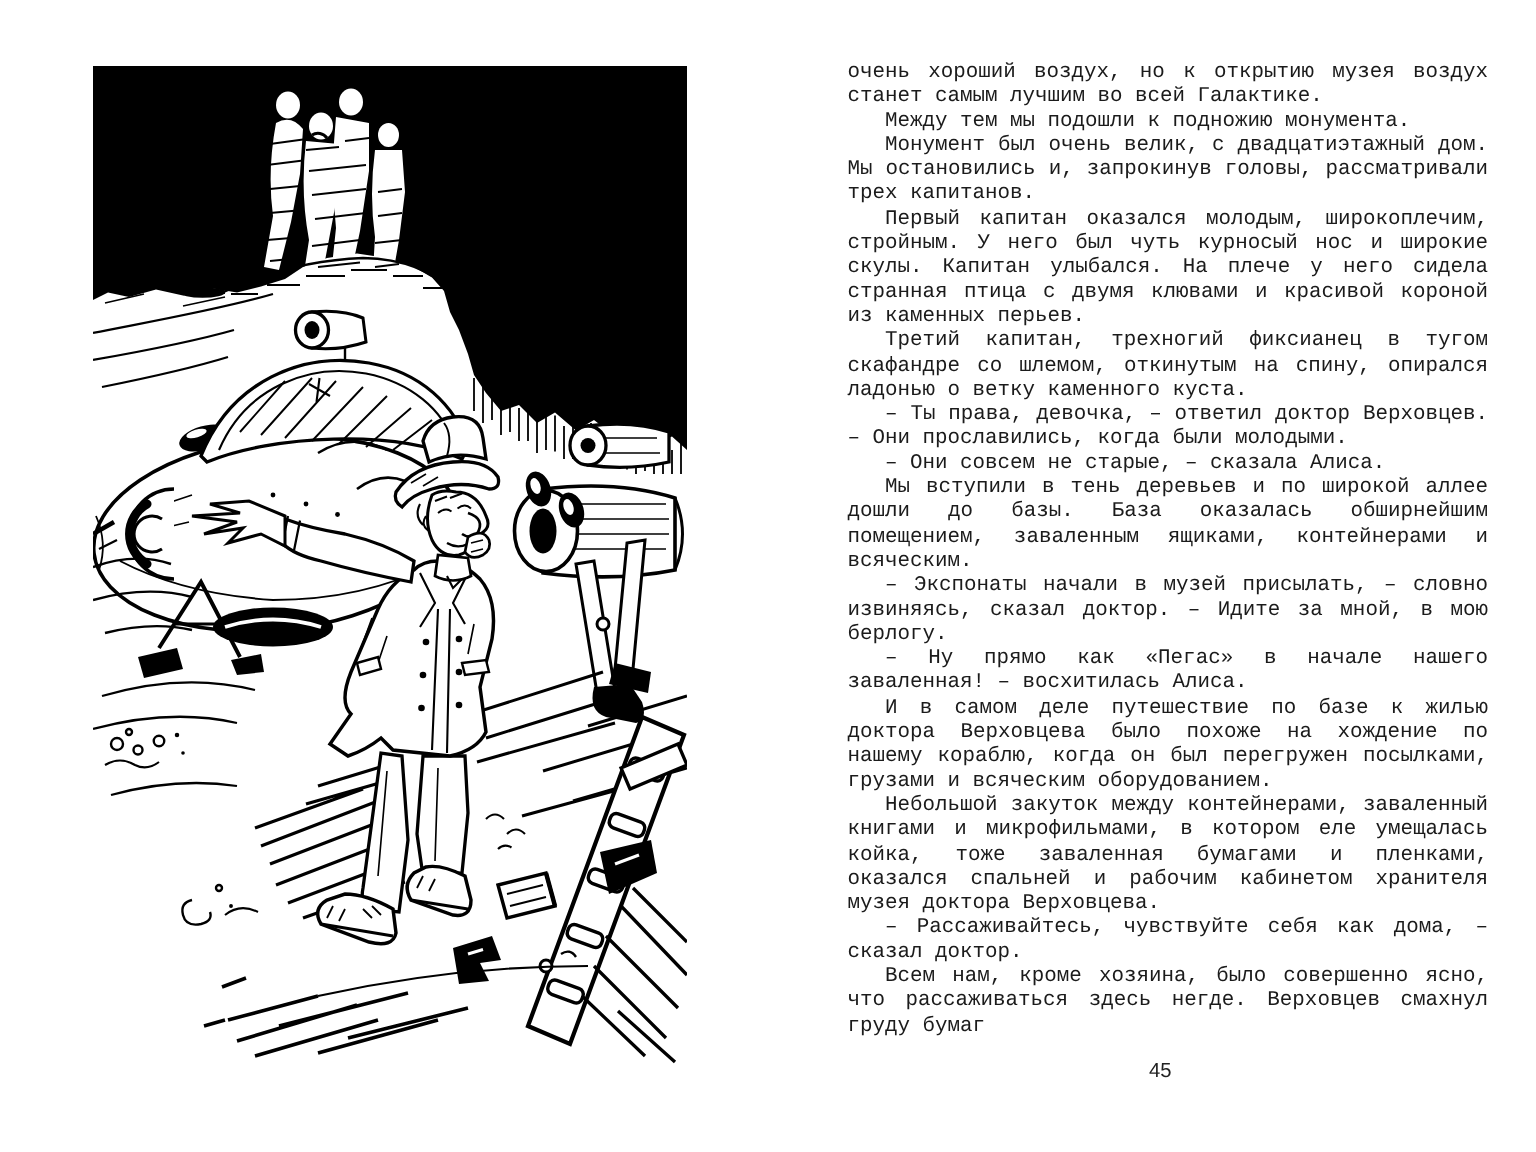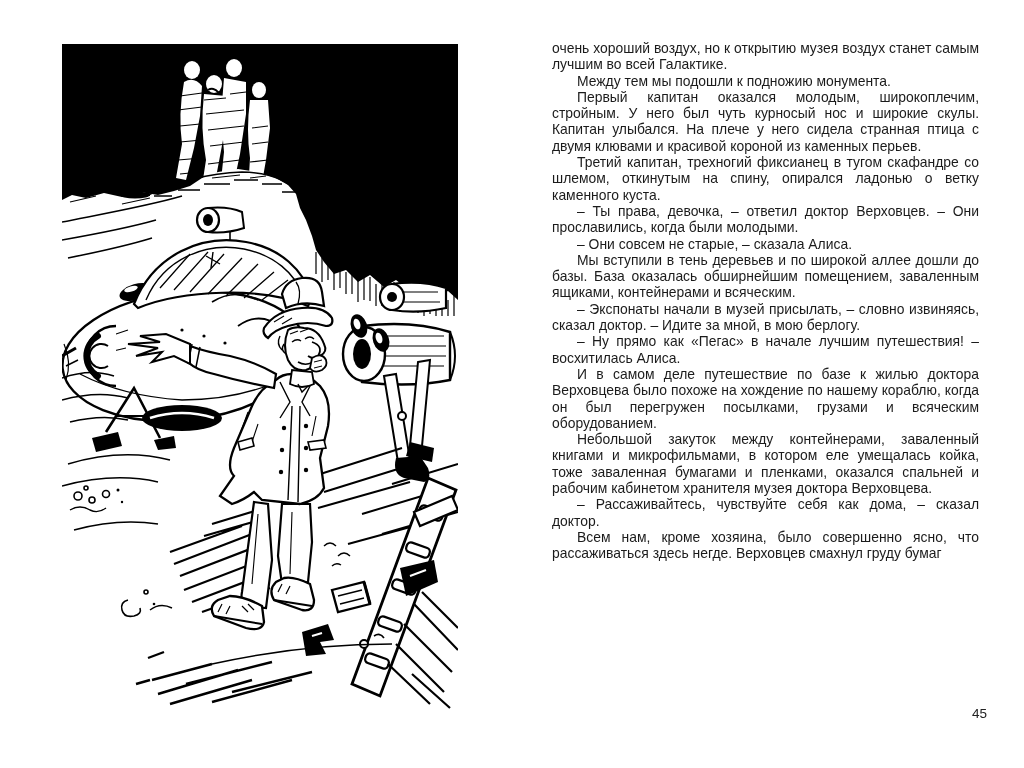--- a/index.html
+++ b/index.html
@@ -5,29 +5,29 @@
   html,body{margin:0;padding:0;}
   body{
     width:1024px;height:768px;background:#ffffff;
     font-family:"Liberation Sans", sans-serif;color:#1a1a1a;
     overflow:hidden;position:relative;
   }
   .spread{position:relative;width:1024px;height:768px;background:#ffffff;}
   .illustration-wrap{position:absolute;left:62px;top:44px;width:396px;height:666px;}
   .illustration-wrap svg{display:block;width:396px;height:666px;}
   .text-col{
-    position:absolute;left:552px;top:40px;width:427px;
+    position:absolute;left:565px;top:40px;width:427px;
     font-size:13.9px;line-height:16.3px;text-align:justify;
-    color:#1b1b1b;hyphens:auto;-webkit-hyphens:auto;
+    color:#1b1b1b;hyphens:auto;font-family:Liberation Mono, monospace;-webkit-hyphens:auto;
   }
   .para{margin:0;text-indent:25px;}
   .para.first{text-indent:0;}
   .page-number{
     position:absolute;left:560px;top:706px;width:427px;
-    text-align:right;font-size:13.5px;color:#222222;
+    text-align:center;font-size:13.5px;color:#222222;
   }
   path,line,ellipse,circle,rect,polygon{vector-effect:none;}
 </style>
 </head>
 <body>
 
 <div class="spread">
 
   <div class="illustration-wrap">
     <svg viewBox="0 0 396 666" xmlns="http://www.w3.org/2000/svg" fill="none" stroke="none">
@@ -221,27 +221,28 @@
       </g>
       <path stroke="#000" stroke-width="2.4" d="M90,636 L150,620 M96,650 L176,626 M108,660 L190,636 M124,640 L210,618 M150,658 L230,636 M170,648 L250,628 M86,614 l16,-6 M74,640 l14,-4"></path>
       <path d="M150,620 Q240,600 330,600" stroke="#000" stroke-width="1.4"></path>
     </svg>
   </div>
 
   <div>
     <div class="text-col">
       <p class="para first">очень хороший воздух, но к открытию музея воздух станет самым лучшим во всей Галактике.</p>
       <p class="para">Между тем мы подошли к подножию монумента.</p>
+      <p class="para">Монумент был очень велик, с двадцатиэтажный дом. Мы остановились и, запрокинув головы, рассматривали трех капитанов.</p>
       <p class="para">Первый капитан оказался молодым, широкоплечим, стройным. У него был чуть курносый нос и широкие скулы. Капитан улыбался. На плече у него сидела странная птица с двумя клювами и красивой короной из каменных перьев.</p>
       <p class="para">Третий капитан, трехногий фиксианец в тугом скафандре со шлемом, откинутым на спину, опирался ладонью о ветку каменного куста.</p>
       <p class="para">– Ты права, девочка, – ответил доктор Верховцев. – Они прославились, когда были молодыми.</p>
       <p class="para">– Они совсем не старые, – сказала Алиса.</p>
       <p class="para">Мы вступили в тень деревьев и по широкой аллее дошли до базы. База оказалась обширнейшим помещением, заваленным ящиками, контейнерами и всяческим.</p>
       <p class="para">– Экспонаты начали в музей присылать, – словно извиняясь, сказал доктор. – Идите за мной, в мою берлогу.</p>
-      <p class="para">– Ну прямо как «Пегас» в начале лучшим путешествия! – восхитилась Алиса.</p>
+      <p class="para">– Ну прямо как «Пегас» в начале нашего заваленная! – восхитилась Алиса.</p>
       <p class="para">И в самом деле путешествие по базе к жилью доктора Верховцева было похоже на хождение по нашему кораблю, когда он был перегружен посылками, грузами и всяческим оборудованием.</p>
       <p class="para">Небольшой закуток между контейнерами, заваленный книгами и микрофильмами, в котором еле умещалась койка, тоже заваленная бумагами и пленками, оказался спальней и рабочим кабинетом хранителя музея доктора Верховцева.</p>
       <p class="para">– Рассаживайтесь, чувствуйте себя как дома, – сказал доктор.</p>
       <p class="para">Всем нам, кроме хозяина, было совершенно ясно, что рассаживаться здесь негде. Верховцев смахнул груду бумаг</p>
     </div>
     <div class="page-number">45</div>
   </div>
 
 </div>
 

